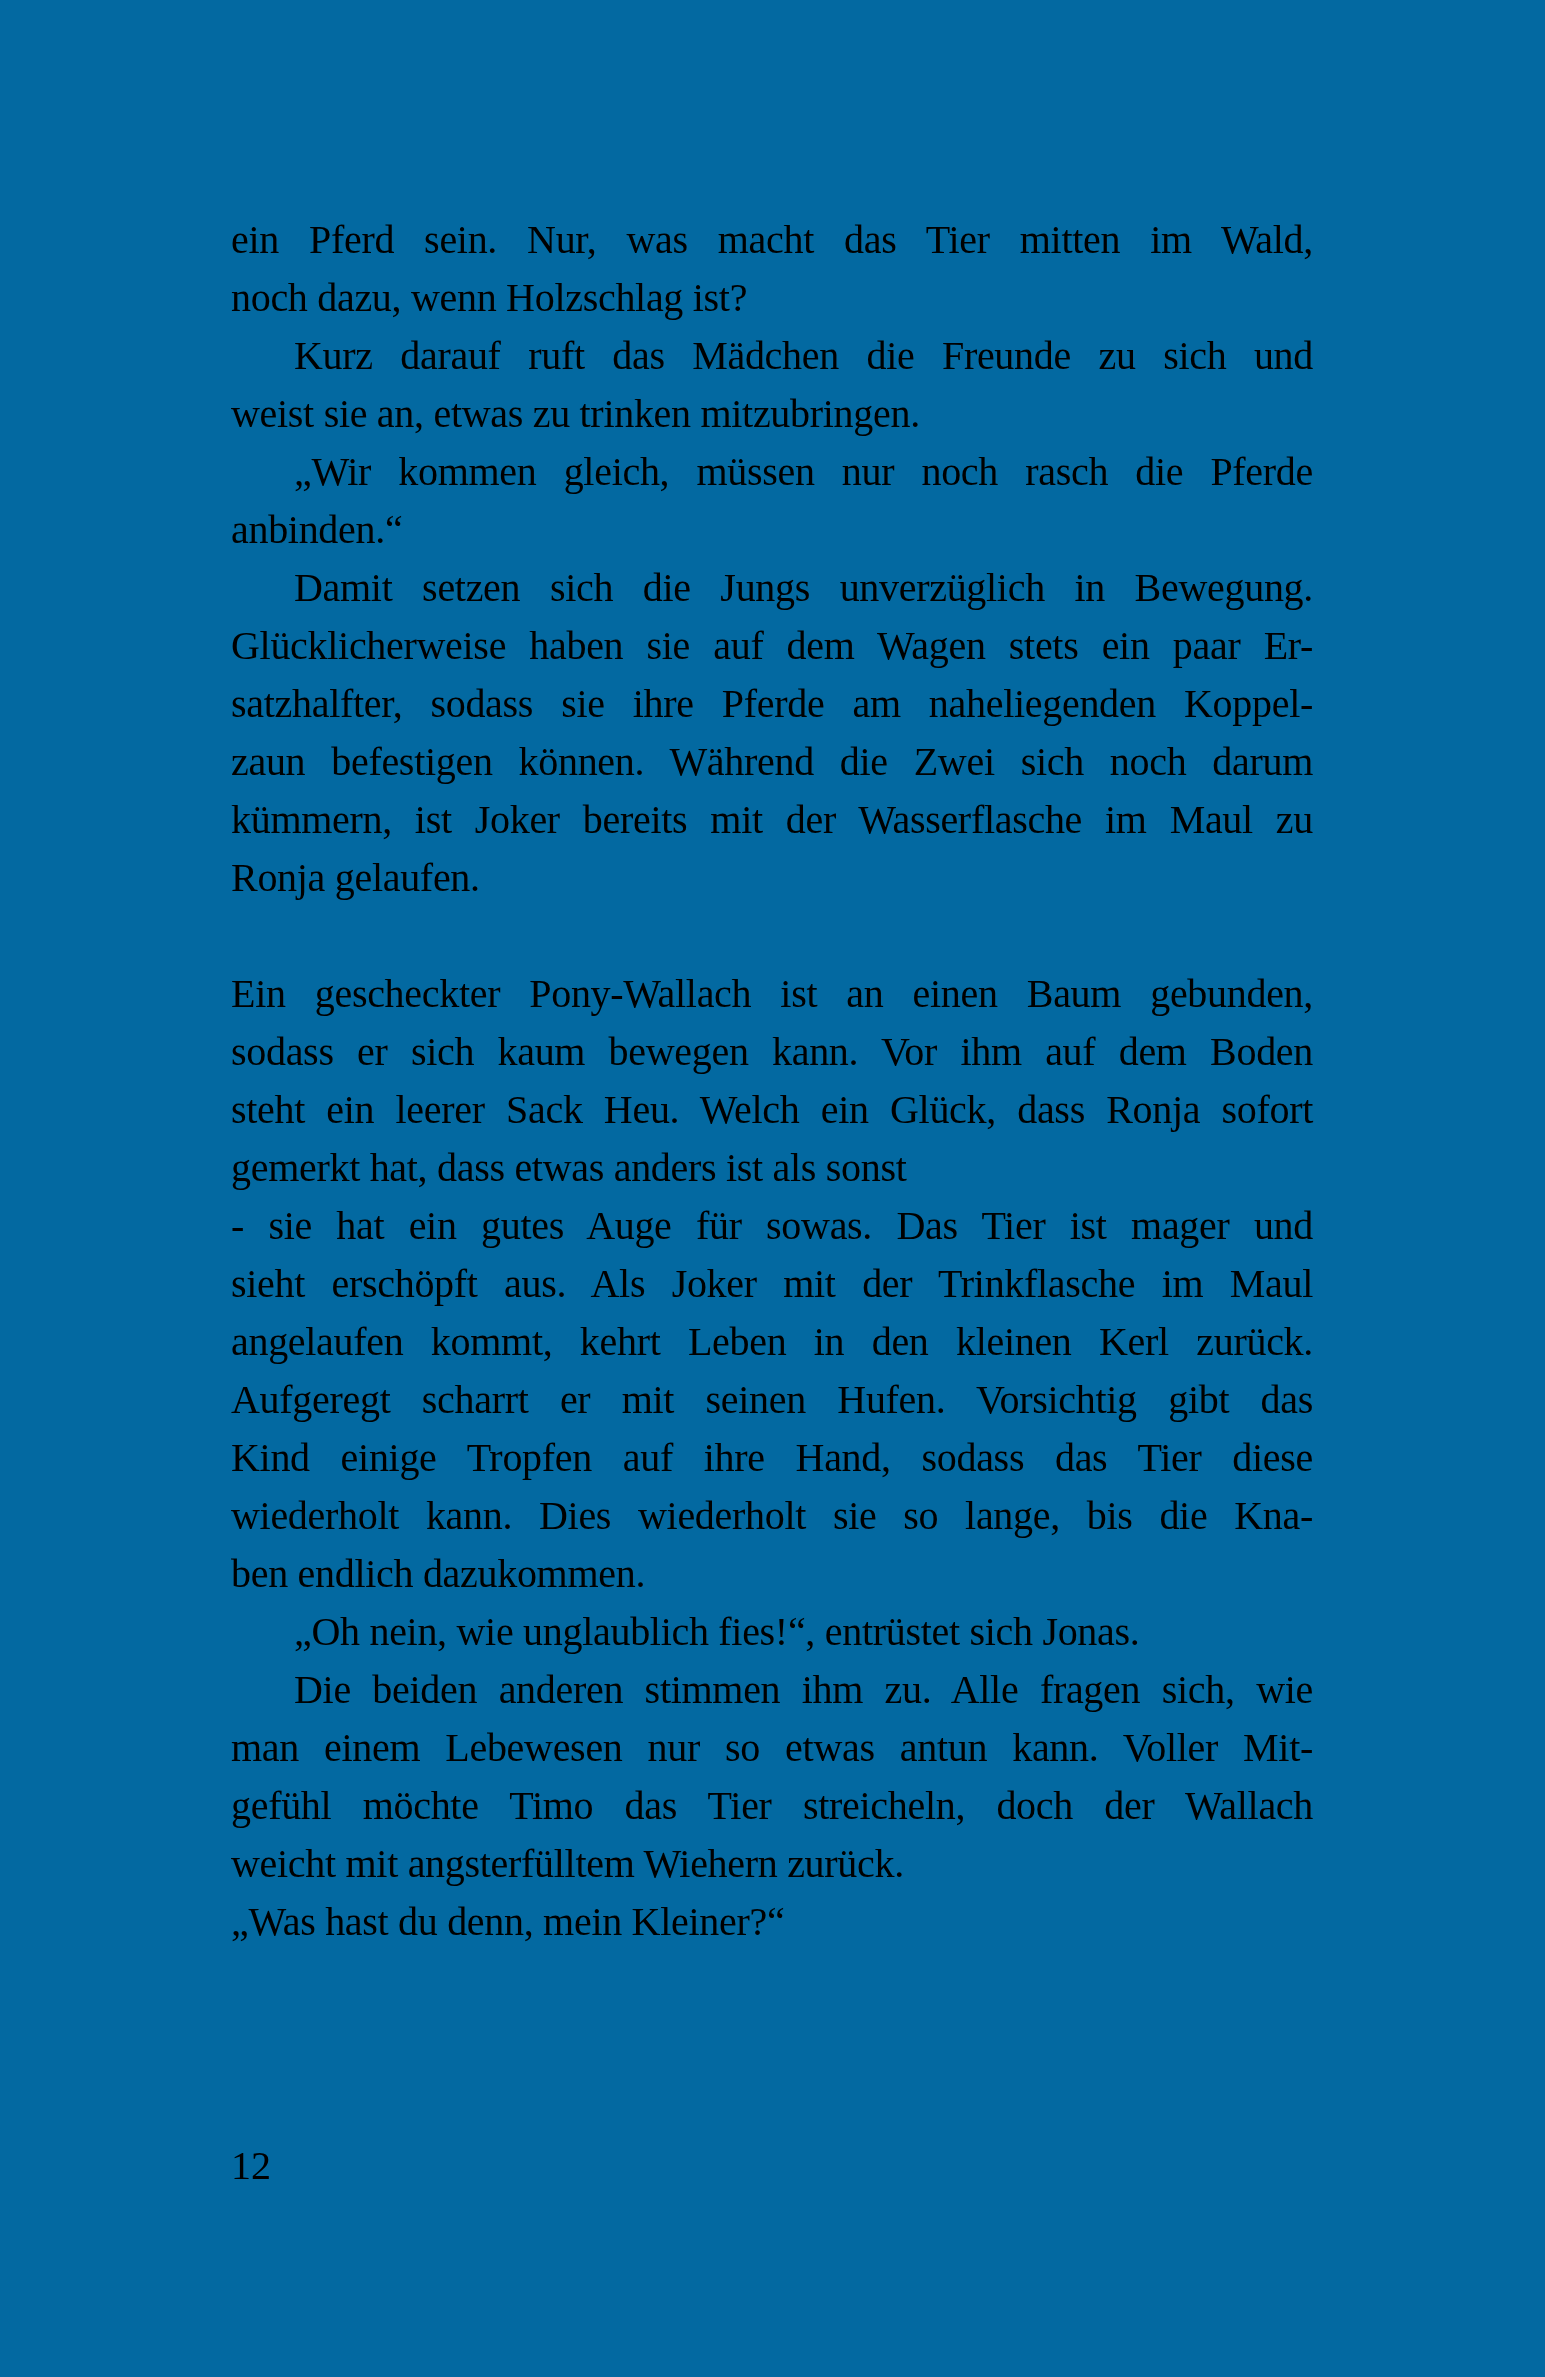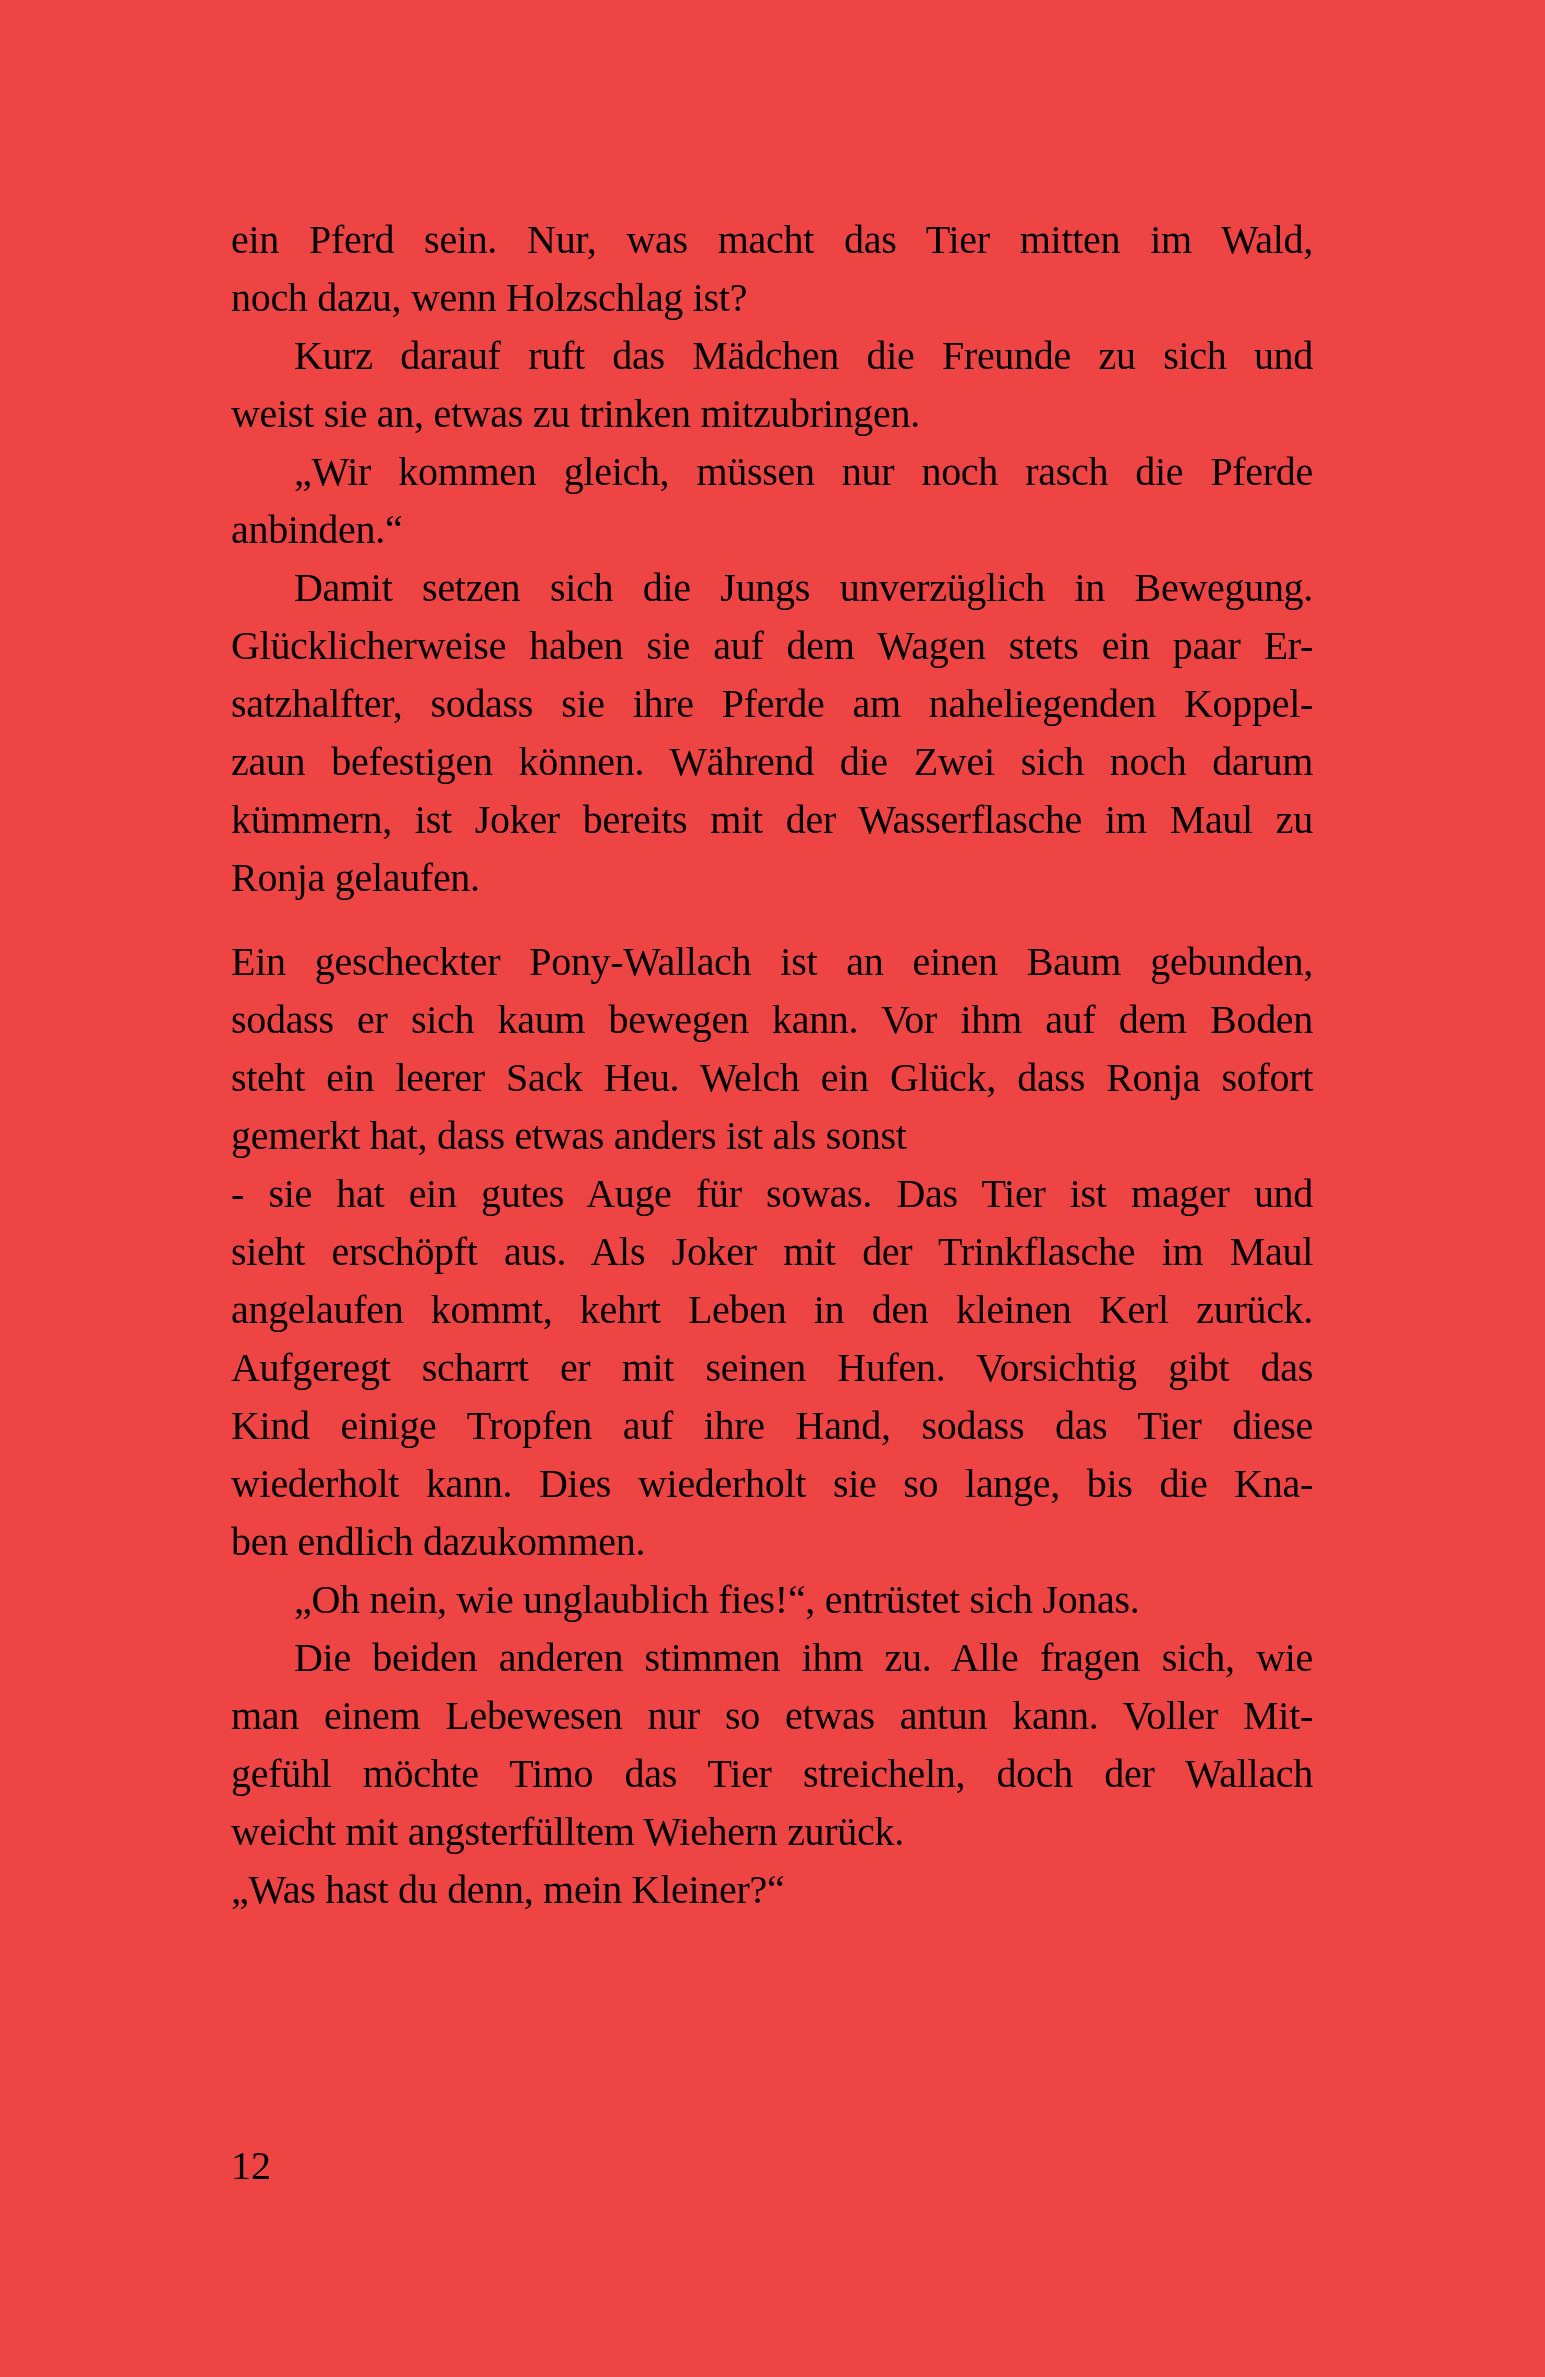--- a/index.html
+++ b/index.html
@@ -4,36 +4,36 @@
 <style>
   html, body {
     margin: 0;
     padding: 0;
     background: #ffffff;
   }
   .page {
     position: relative;
     width: 1546px;
     height: 2377px;
-    background: #ef4444;
+    background: #0369a1;
     color: #000000;
     font-family: "Liberation Serif", "DejaVu Serif", serif;
     overflow: hidden;
   }
   .text-block {
     position: absolute;
     left: 231px;
     top: 211px;
     width: 1082px;
     font-size: 40px;
     line-height: 58px;
     letter-spacing: -0.3px;
   }
   .para { margin: 0; }
-  .para.space-before { margin-top: 26px; }
+  .para.space-before { margin-top: 58px; }
   .line {
     text-align: justify;
     text-align-last: justify;
     text-justify: inter-word;
     white-space: normal;
   }
   .line.last {
     text-align: left;
     text-align-last: left;
   }

